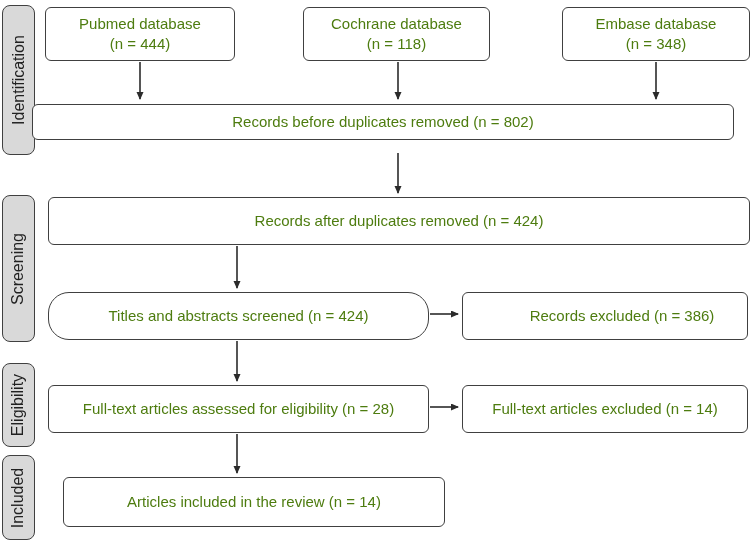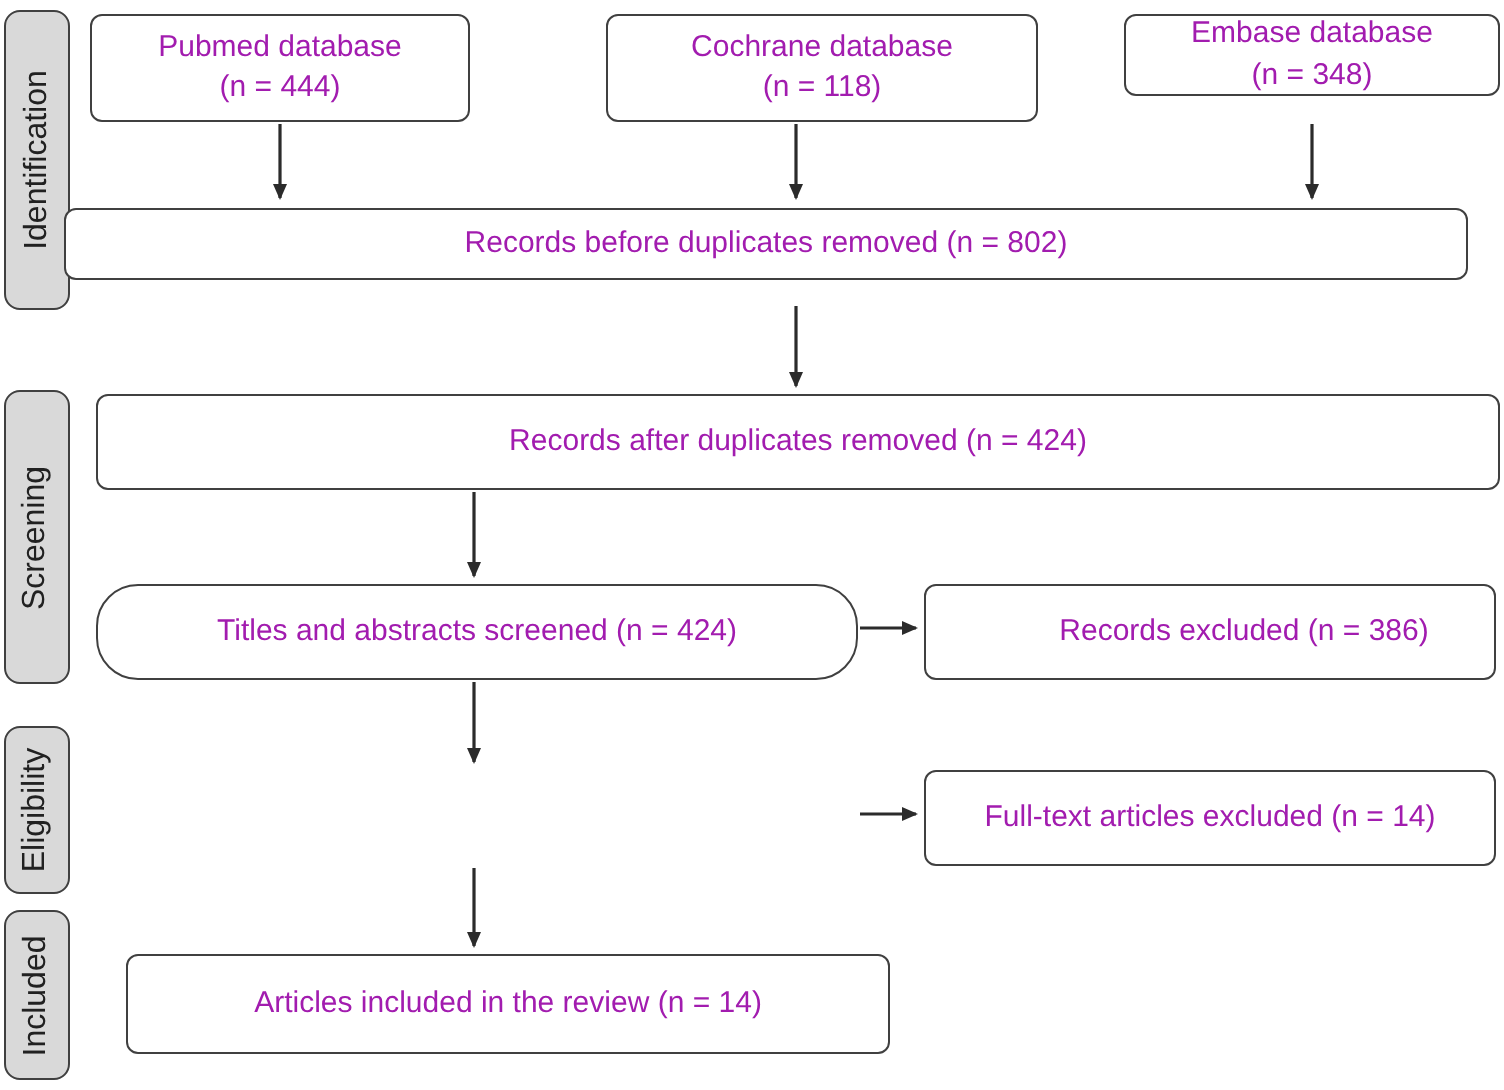--- a/index.html
+++ b/index.html
@@ -22,21 +22,21 @@
     background: #ffffff;
     border: 1.6px solid #404040;
     border-radius: 6px;
     display: flex;
     flex-direction: column;
     align-items: center;
     justify-content: center;
     text-align: center;
     font-size: 15px;
     line-height: 1.35;
-    color: #a21caf;
+    color: #4d7c0f;
     padding: 2px 6px;
   }
   .stage-label {
     position: absolute;
     box-sizing: border-box;
     background: #d9d9d9;
     border: 1.8px solid #404040;
     border-radius: 8px;
     display: flex;
     align-items: center;
@@ -44,22 +44,22 @@
     overflow: visible;
   }
   .stage-label span {
     transform: rotate(-90deg);
     white-space: nowrap;
     font-size: 16px;
     color: #212121;
   }
   
   .box-pubmed   { left: 45px;  top: 7px;  width: 190px; height: 54px; }
-  .box-cochrane { left: 303px; top: 7px;  width: 216px; height: 54px; }
-  .box-embase   { left: 562px; top: 7px;  width: 188px; height: 41px; }
+  .box-cochrane { left: 303px; top: 7px;  width: 187px; height: 54px; }
+  .box-embase   { left: 562px; top: 7px;  width: 188px; height: 54px; }
   
   .box-before { left: 32px; top: 104px; width: 702px; height: 36px; }
   .box-after  { left: 48px; top: 197px; width: 702px; height: 48px; }
   
   .box-titles   { left: 48px; top: 292px; width: 381px; height: 48px; border-radius: 21px; }
   .box-fulltext { left: 48px; top: 385px; width: 381px; height: 48px; }
   .box-included { left: 47px; top: 477px; width: 382px; height: 50px; margin-left: 16px; }
   
   .box-rec-excluded { left: 462px; top: 292px; width: 286px; height: 48px; padding-left: 40px; }
   .box-ft-excluded  { left: 462px; top: 385px; width: 286px; height: 48px; }
@@ -111,20 +111,23 @@
   </div>
   <div class="flow-box box-after">
     <span>Records after duplicates removed (n = 424)</span>
   </div>
   <div class="flow-box box-titles">
     <span>Titles and abstracts screened (n = 424)</span>
   </div>
   <div class="flow-box box-rec-excluded">
     <span>Records excluded (n = 386)</span>
   </div>
+  <div class="flow-box box-fulltext">
+    <span>Full-text articles assessed for eligibility (n = 28)</span>
+  </div>
   <div class="flow-box box-ft-excluded">
     <span>Full-text articles excluded (n = 14)</span>
   </div>
   <div class="flow-box box-included">
     <span>Articles included in the review (n = 14)</span>
   </div>
 
   <svg class="arrow-layer" width="752" height="545" viewBox="0 0 752 545" xmlns="http://www.w3.org/2000/svg">
     <defs>
       <marker id="ah" markerWidth="9" markerHeight="9" refX="7" refY="3.5" orient="auto" markerUnits="userSpaceOnUse">

